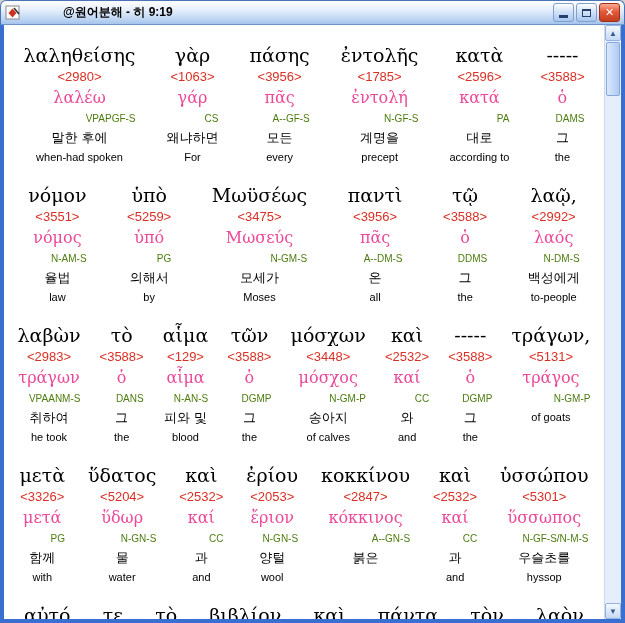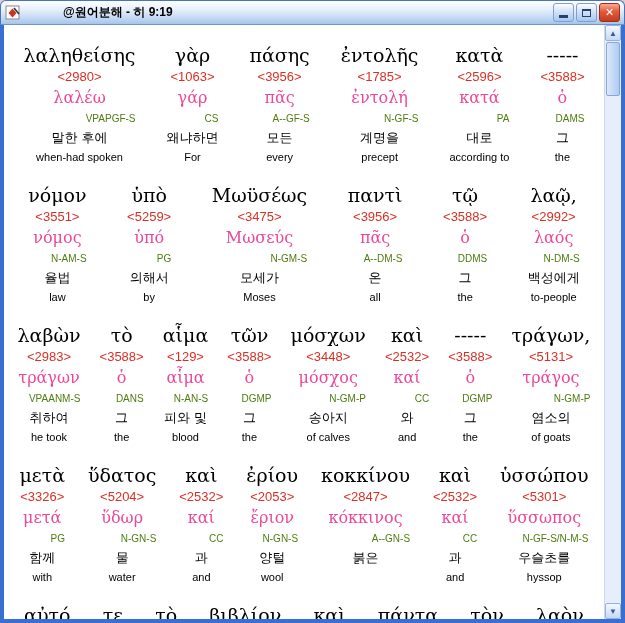--- a/index.html
+++ b/index.html
@@ -254,21 +254,20 @@
             <div class="f-lemma">ὁ</div>
             <div class="f-parse">DGMP</div>
             <div class="f-korean">그</div>
             <div class="f-english">the</div>
           </div>
           <div class="cell">
             <div class="f-greek">τράγων,</div>
             <div class="f-strong">&lt;5131&gt;</div>
             <div class="f-lemma">τράγος</div>
             <div class="f-parse">N-GM-P</div>
-            <div class="f-korean">염소의</div>
             <div class="f-english">of goats</div>
           </div>
         </div>
         <div class="word-row">
           <div class="cell">
             <div class="f-greek">μετὰ</div>
             <div class="f-strong">&lt;3326&gt;</div>
             <div class="f-lemma">μετά</div>
             <div class="f-parse">PG</div>
             <div class="f-korean">함께</div>

